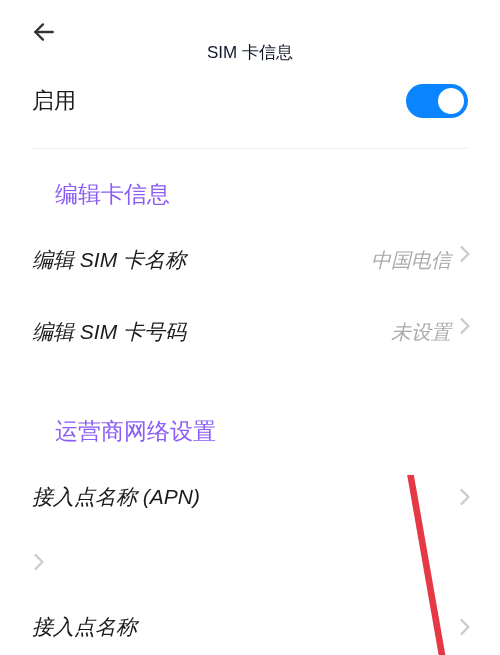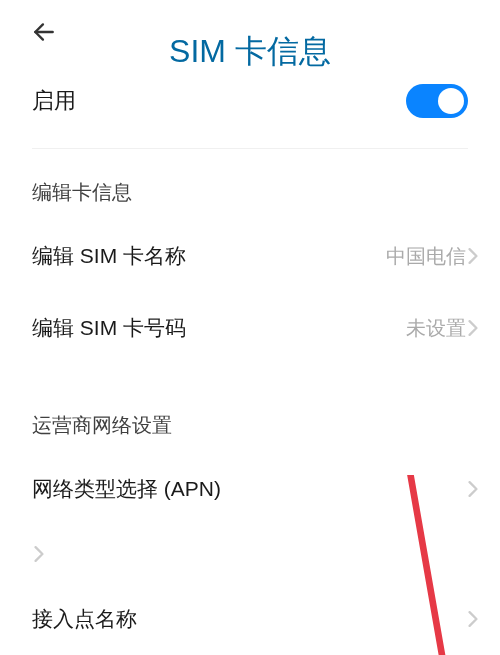--- a/index.html
+++ b/index.html
@@ -22,22 +22,22 @@
       position: relative;
     }
     .back-arrow {
       width: 28px;
       height: 28px;
       display: flex;
       align-items: center;
       justify-content: center;
     }
     .title {
-      font-size: 32px;
-      color: #0369a1;
+      font-size: 17px;
+      color: #0f172a;
       font-weight: 400;
       position: absolute;
       left: 50%;
       transform: translateX(-50%);
       margin-top: 40px;
     }
     .row-toggle {
       display: flex;
       align-items: center;
       justify-content: space-between;
@@ -64,38 +64,39 @@
       position: absolute;
       top: 4px;
       right: 4px;
     }
     .divider {
       height: 1px;
       background: #f0f0f0;
       margin: 10px 32px 0 32px;
     }
     .section-header {
-      font-size: 20px;
-      color: #404040;
+      font-size: 23px;
+      color: #8b5cf6;
       padding: 30px 32px 14px 32px;
+      margin-left: 23px;
     }
     .row-item {
       display: flex;
       align-items: center;
       justify-content: space-between;
-      padding: 22px 20px 22px 32px;
+      padding: 22px 28px 22px 32px;
+      font-style: italic;
     }
     .row-label {
       font-size: 21px;
       color: #1a1a1a;
     }
     .row-right {
       display: flex;
-      align-items: center;
-      gap: 0;
+      gap: 7px;
     }
     .row-value {
       font-size: 20px;
       color: #aaa;
     }
     .chevron {
       width: 14px;
       height: 14px;
       display: flex;
       align-items: center;
@@ -154,21 +155,21 @@
       <svg width="10" height="16" viewBox="0 0 8 14" fill="none" stroke="#ccc" stroke-width="2" stroke-linecap="round" stroke-linejoin="round">
         <polyline points="1 1 7 7 1 13"></polyline>
       </svg>
     </div>
   </div>
 </div>
 
 <div class="section-header" style="padding-top:48px;">运营商网络设置</div>
 
 <div class="row-item">
-  <span class="row-label">网络类型选择 (APN)</span>
+  <span class="row-label">接入点名称 (APN)</span>
   <div class="row-right">
     <div class="chevron">
       <svg width="10" height="16" viewBox="0 0 8 14" fill="none" stroke="#ccc" stroke-width="2" stroke-linecap="round" stroke-linejoin="round">
         <polyline points="1 1 7 7 1 13"></polyline>
       </svg>
     </div>
   </div>
 </div>
 
 <div class="row-item">

